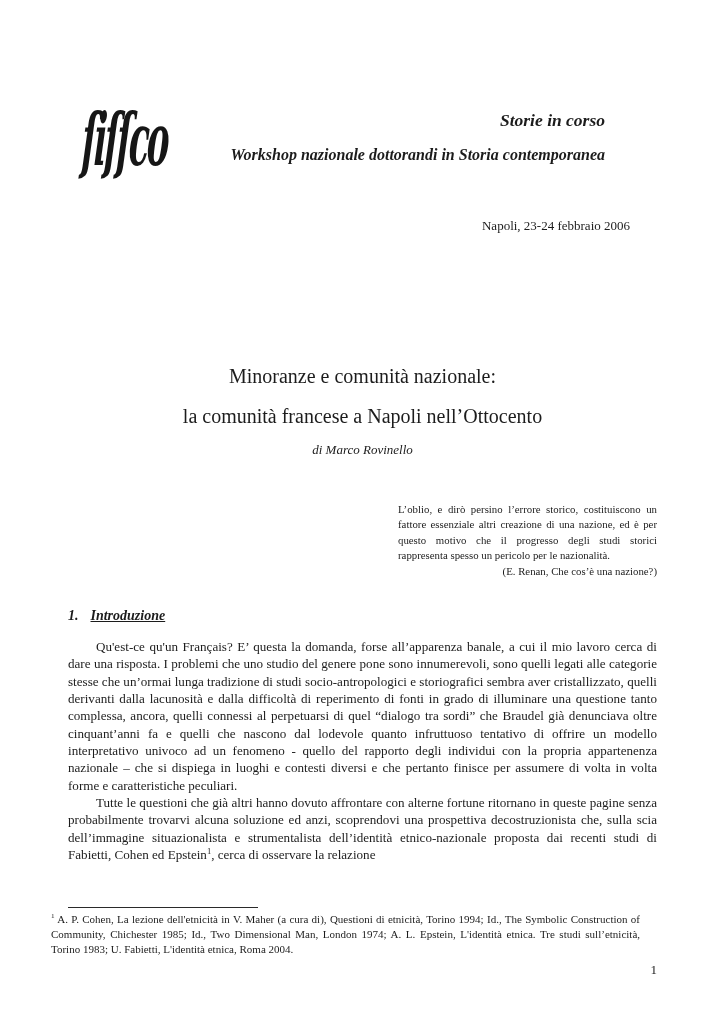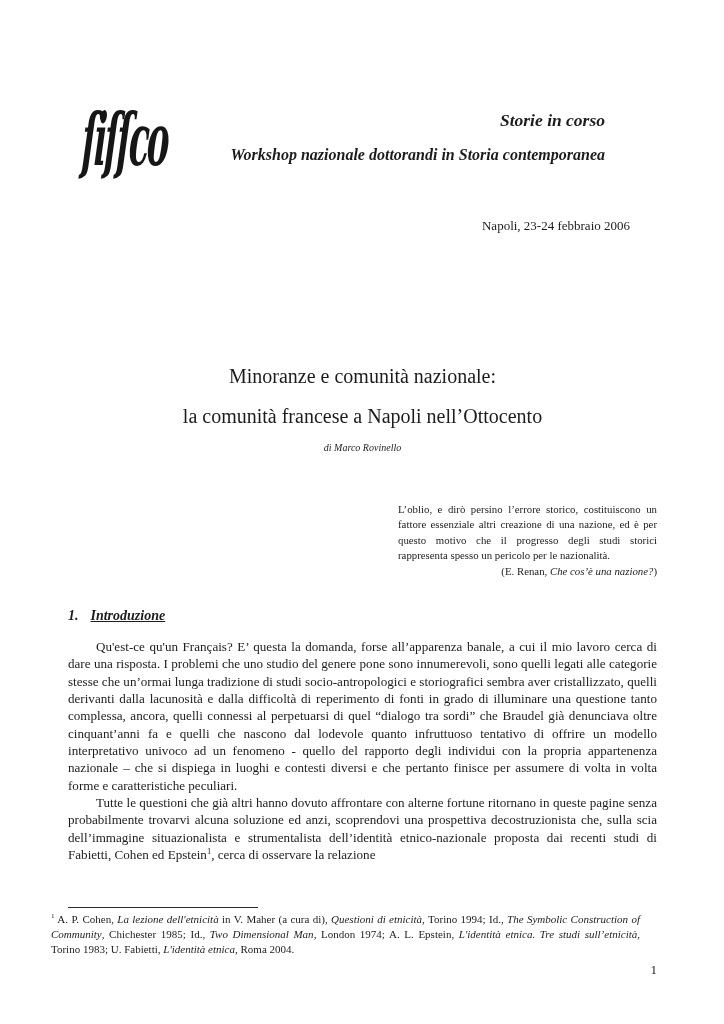--- a/index.html
+++ b/index.html
@@ -37,21 +37,21 @@
   .date-line{
     position:absolute;top:218px;right:94px;
     font-size:13px;white-space:nowrap;
   }
   
   .title-block{
     position:absolute;left:68px;top:356px;width:589px;
     text-align:center;
   }
   .title-line{font-size:20px;line-height:40px;}
-  .author{font-size:10px;font-style:italic;margin-top:6px;}
+  .author{font-size:13px;font-style:italic;margin-top:6px;}
   
   .epigraph{
     position:absolute;left:398px;top:502px;width:259px;
     font-size:10.8px;line-height:15.4px;
   }
   .epigraph .quote{text-align:justify;}
   .epigraph .attribution{text-align:right;}
   
   .section-heading{
     position:absolute;left:68px;top:608px;
@@ -69,21 +69,21 @@
   sup{font-size:0.65em;line-height:0;vertical-align:super;}
   
   .footnote-rule{
     position:absolute;left:68px;top:907px;width:190px;
     border-top:1px solid #2a2a2a;height:0;
   }
   .footnote{
     position:absolute;left:51px;top:912px;width:589px;
     font-size:11px;line-height:15.2px;text-align:justify;
   }
-  .it{font-style:italic;margin-top:47px;}
+  .it{margin-top:47px;}
   .page-number{
     position:absolute;top:962px;right:67px;
     font-size:13px;
   }
 </style>
 </head>
 <body>
 
 <div class="page">
 

